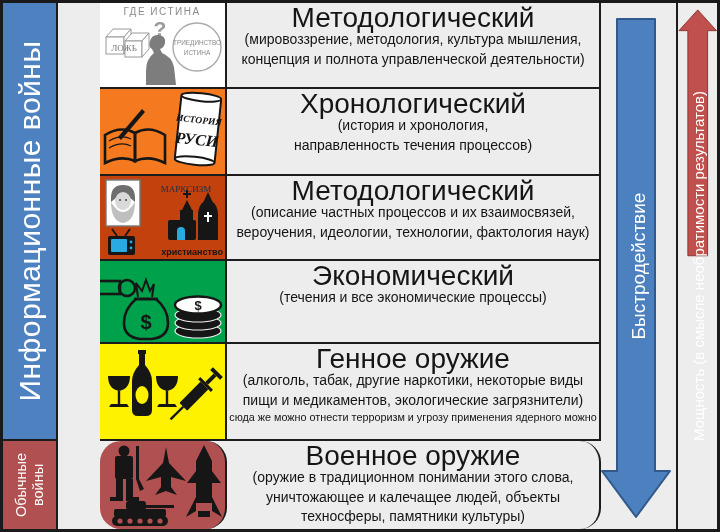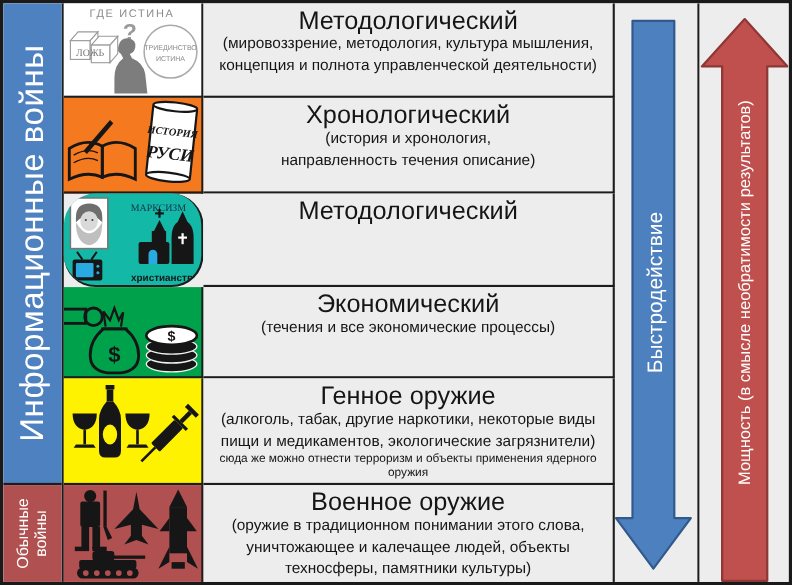--- a/index.html
+++ b/index.html
@@ -18,29 +18,30 @@
     transform:translate(-50%,-50%) rotate(-90deg);
     white-space:pre; color:#fff; text-align:center;
   }
   .vlabel-big{font-size:30px; letter-spacing:.5px;}
   .vlabel-small{font-size:14.5px; line-height:17px;}
   
   .rows-grid{
     display:grid; width:501px; flex:0 0 501px;
     grid-template-columns:127px 374px;
     grid-template-rows:86px 87px 85px 83px 97px auto;
+    margin-left:42px;
   }
   .icell{position:relative; overflow:hidden; border-right:2px solid #1c1c1c; border-bottom:2px solid #1c1c1c; box-sizing:border-box;}
   .tcell{position:relative; overflow:hidden; border-right:2px solid #1c1c1c; border-bottom:2px solid #1c1c1c; box-sizing:border-box;
          background:#ededed; text-align:center; padding-top:3px;}
-  .icell.last,.tcell.last{border-bottom:none;}
+  .icell.last,.tcell.last{border-bottom:none;border-radius:21px;}
   .bg-white{background:#ffffff;} .bg-orange{background:#f4791f;}
-  .bg-cyan{background:#14b8a6;border-radius:29px;} .bg-green{background:#00a14b;}
+  .bg-cyan{background:#c2410c;} .bg-green{background:#00a14b;}
   .bg-yellow{background:#fff200;} .bg-brick{background:#b05050;}
-  .title{font-size:23px; line-height:24px; color:#151515;}
+  .title{font-size:28px; line-height:24px; color:#151515;}
   .desc{font-size:14px; line-height:19.5px; white-space:pre; color:#151515;}
   .note{font-size:10.8px; line-height:13px; margin-top:1px; color:#151515;}
   .icell svg{position:absolute; inset:0;}
   
   .arrow-col{position:relative; background:#ededed; overflow:hidden;}
   .arrow-col.speed{width:75px; flex:0 0 75px; border-right:2px solid #1c1c1c;}
   .arrow-col.power{flex:1;}
   .arrow-col svg{position:absolute; inset:0;}
   .arrow-label{position:absolute; top:50%; left:50%;
     transform:translate(-50%,-50%) rotate(-90deg); white-space:nowrap; color:#fff;}
@@ -106,21 +107,21 @@
           <ellipse cx="98" cy="8" rx="20" ry="4" fill="#ffffff" stroke="#161616" stroke-width="2"></ellipse>
           <ellipse cx="98" cy="72" rx="20" ry="4" fill="#ffffff" stroke="#161616" stroke-width="2"></ellipse>
           <text x="98" y="34" text-anchor="middle" font-size="9.5" font-style="italic" font-weight="bold" font-family="Liberation Serif, serif" fill="#161616">ИСТОРИЯ</text>
           <text x="98" y="56" text-anchor="middle" font-size="16" font-style="italic" font-weight="bold" font-family="Liberation Serif, serif" fill="#161616">РУСИ</text>
         </g>
       </svg>
     </div>
     <div class="tcell">
       <div class="title">Хронологический</div>
       <div class="desc">(история и хронология,
-направленность течения описание)</div>
+направленность течения процессов)</div>
     </div>
 
     <div class="icell bg-cyan">
       <svg viewBox="0 0 125 83">
         <g>
           <rect x="6" y="4" width="34" height="46" fill="#ffffff" stroke="#777" stroke-width="1.4"></rect>
           <path d="M11 22 Q11 9 23 9 Q35 9 35 22 L35 26 Q29 20 23 20 Q17 20 11 26 Z" fill="#6e6e6e"></path>
           <ellipse cx="23" cy="25" rx="8" ry="9" fill="#d9d9d9"></ellipse>
           <path d="M11 26 Q11 45 23 47 Q35 45 35 26 Q29 36 23 36 Q17 36 11 26 Z" fill="#bfbfbf"></path>
           <circle cx="20" cy="24" r="1" fill="#444"></circle>
@@ -146,20 +147,22 @@
           <polygon points="103,27 108,16 113,27" fill="#161616"></polygon>
           <path d="M98 64 V40 Q98 26 108 24 Q118 26 118 40 V64 Z" fill="#161616"></path>
           <rect x="107" y="36" width="2" height="10" fill="#ffffff"></rect>
           <rect x="104" y="39" width="8" height="2" fill="#ffffff"></rect>
         </g>
         <text x="92" y="79" text-anchor="middle" font-size="9" font-weight="bold" fill="#161616">христианство</text>
       </svg>
     </div>
     <div class="tcell">
       <div class="title">Методологический</div>
+      <div class="desc">(описание частных процессов и их взаимосвязей,
+вероучения, идеологии, технологии, фактология наук)</div>
     </div>
 
     <div class="icell bg-green">
       <svg viewBox="0 0 125 81">
         <g stroke="#161616" stroke-width="2.6" fill="none">
           <rect x="-2" y="20" width="22" height="13"></rect>
           <circle cx="27" cy="27" r="8"></circle>
           <path d="M38 36 L36 22 L42 30 L46 19 L50 30 L54 23 L52 36" stroke-width="2"></path>
           <path d="M36 38 Q24 48 24 62 Q24 76 40 78 L52 78 Q68 76 68 62 Q68 48 56 38 Z"></path>
           <path d="M34 38 L58 38"></path>
@@ -203,21 +206,21 @@
           <rect x="12" y="-9" width="3" height="18"></rect>
           <rect x="15" y="-2" width="12" height="4"></rect>
           <rect x="27" y="-7" width="4" height="14"></rect>
         </g>
       </svg>
     </div>
     <div class="tcell">
       <div class="title">Генное оружие</div>
       <div class="desc">(алкоголь, табак, другие наркотики, некоторые виды
 пищи и медикаментов, экологические загрязнители)</div>
-      <div class="note">сюда же можно отнести терроризм и объекты применения ядерного оружия</div>
+      <div class="note">сюда же можно отнести терроризм и угрозу применения ядерного можно</div>
     </div>
 
     <div class="icell bg-brick last">
       <svg viewBox="0 0 125 88">
         <g fill="#161616">
           <circle cx="24" cy="10" r="5.5"></circle>
           <rect x="15" y="15" width="18" height="23" rx="2"></rect>
           <rect x="16" y="38" width="7" height="20"></rect>
           <rect x="26" y="38" width="7" height="20"></rect>
           <rect x="10" y="56" width="13" height="4"></rect>

